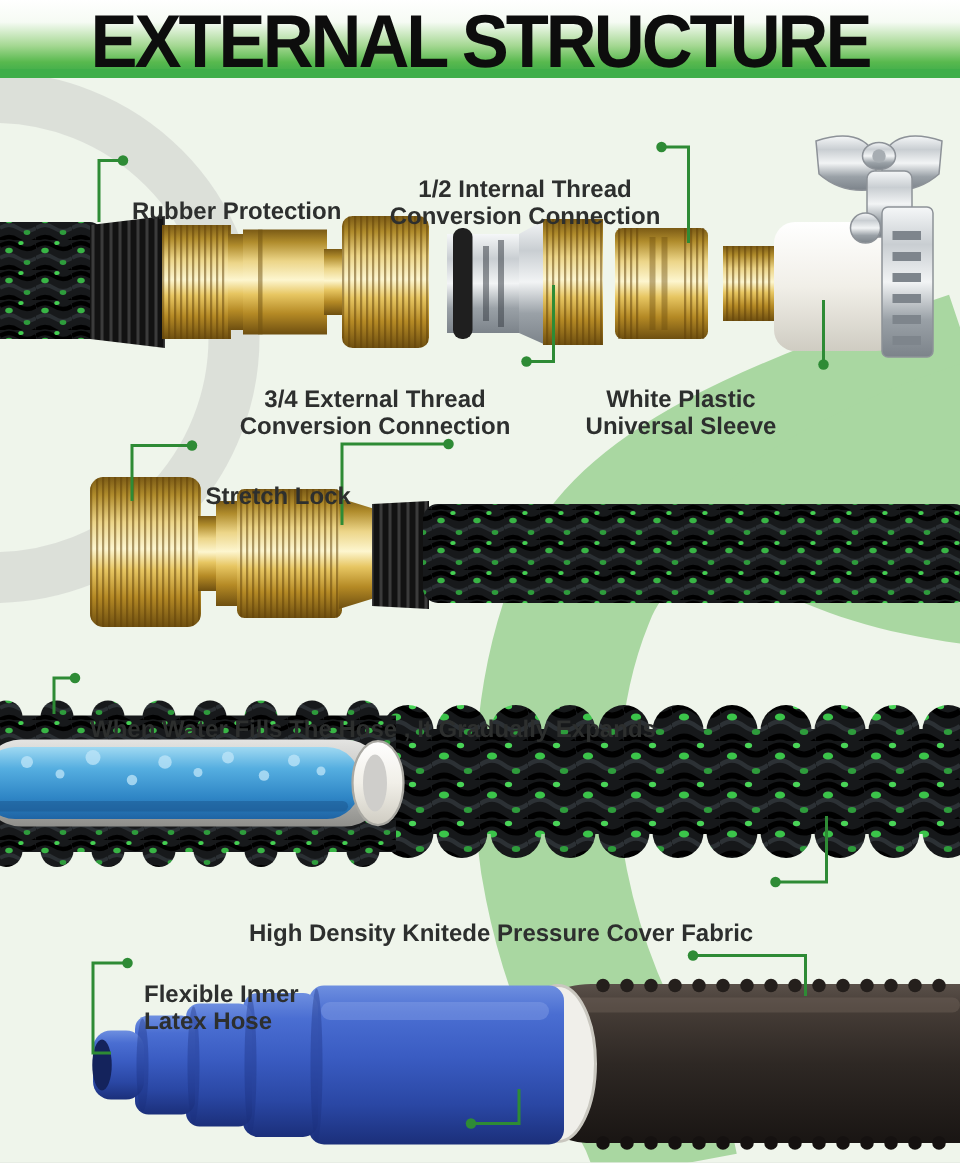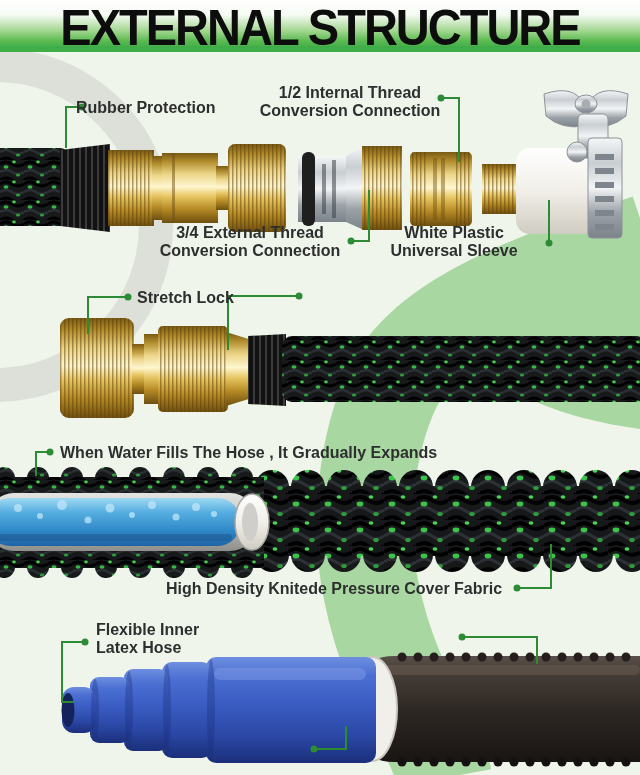--- a/index.html
+++ b/index.html
@@ -13,21 +13,21 @@
     background:linear-gradient(#ffffff 0%,#f6fbf4 32%,#a5d893 66%,#58b94e 90%,#48b14c 100%);
     border-bottom:6px solid #3fae49;
     display:flex;align-items:flex-start;justify-content:center;
   }
   .titlebar span{
     font-weight:bold;font-size:47px;letter-spacing:-2px;color:#0d0d0d;
     transform:scaleY(1.06);white-space:nowrap;
   }
   .lbl{
     position:absolute;z-index:4;color:#2d2f2e;white-space:nowrap;
-    font-weight:600;font-size:16px;line-height:18px;
+    font-weight:600;font-size:16px;line-height:18px;margin-top:34px;
   }
   .lbl.center{text-align:center;white-space:normal;}
 </style>
 </head>
 <body>
 
 <div class="canvas">
 
   <svg width="640" height="775" viewBox="0 0 640 775">
     <defs>
@@ -310,21 +310,21 @@
       <circle cx="85" cy="642" r="3.5"></circle>
         <circle cx="462" cy="637" r="3.5"></circle>
       <circle cx="314" cy="749" r="3.5"></circle>
     </g>
   </svg>
 
   <div class="titlebar">
     <span>EXTERNAL STRUCTURE</span>
   </div>
 
-  <div class="lbl" style="left:76px;top:99px">Rubber Protection</div>
+  <div class="lbl" style="left:88px;top:99px">Rubber Protection</div>
   <div class="lbl center" style="left:240px;top:84px;width:220px">
     <div>1/2 Internal Thread</div>
     <div>Conversion Connection</div>
   </div>
   <div class="lbl center" style="left:140px;top:224px;width:220px">
     <div>3/4 External Thread</div>
     <div>Conversion Connection</div>
   </div>
   <div class="lbl center" style="left:358px;top:224px;width:192px">
     <div>White Plastic</div>

